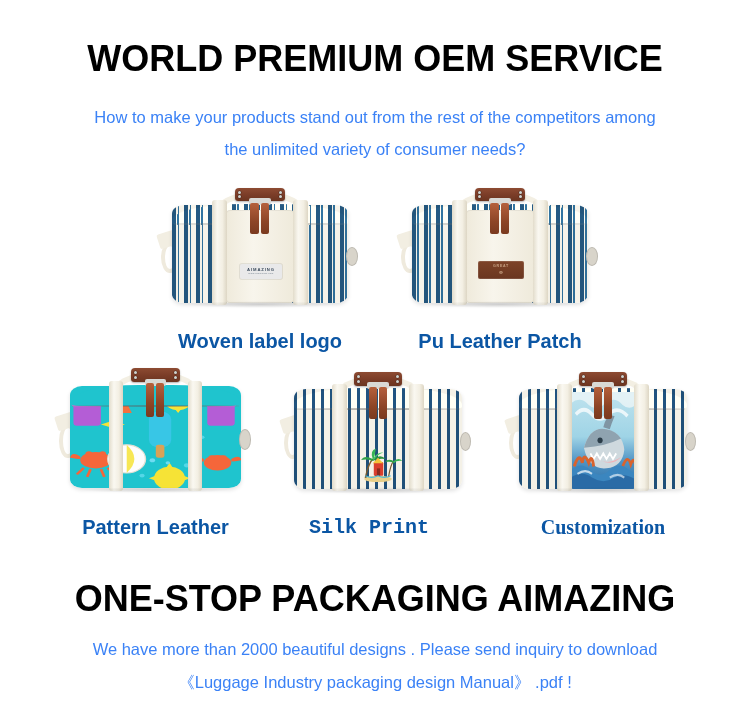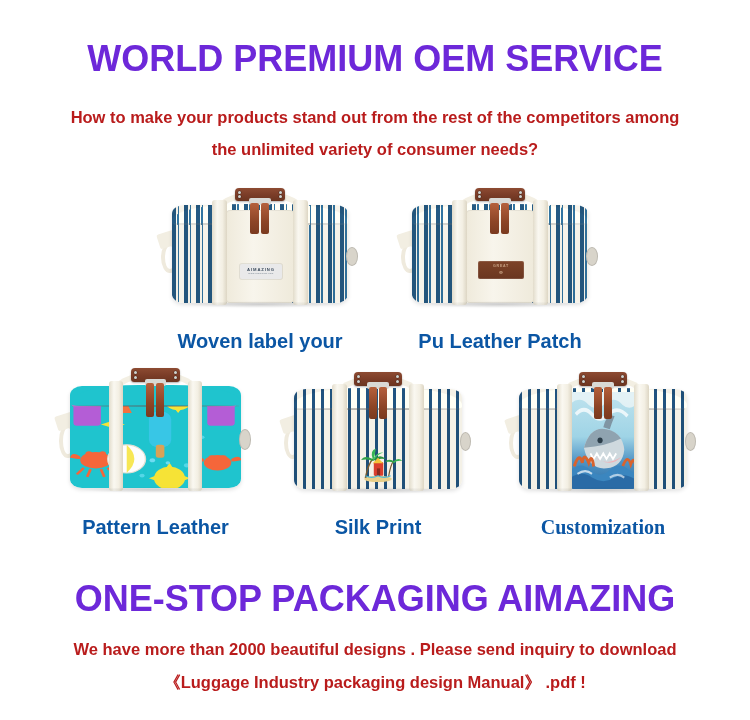--- a/index.html
+++ b/index.html
@@ -8,31 +8,31 @@
     background:#ffffff;
     font-family:"Liberation Sans", sans-serif;
     overflow:hidden;
     position:relative;
   }
   .page{width:750px;height:720px;position:relative;}
 
   
   .headline{
     position:absolute;left:0;width:750px;text-align:center;
-    color:#6d28d9;
+    color:#000000;
     font-weight:bold;
     letter-spacing:0px;
     white-space:nowrap;
   }
   #headline-top{ top:38px; font-size:36px; }
   #headline-bottom{ top:578px; font-size:36px; }
 
   .subline{
     position:absolute;left:0;width:750px;text-align:center;
-    color:#b91c1c;font-weight:bold;font-size:16.5px;white-space:nowrap;
+    color:#3b82f6;font-weight:normal;font-size:16.5px;white-space:nowrap;
   }
   #sub-top-1{ top:108px; }
   #sub-top-2{ top:140px; }
   #sub-bot-1{ top:640px; }
   #sub-bot-2{ top:672px; }
 
   .caption{
     position:absolute;text-align:center;
     color:#0b56a4;font-weight:bold;font-size:20px;white-space:nowrap;
   }
@@ -239,21 +239,21 @@
         <div class="zip-tab b"></div>
       </div>
       <div class="side-clip"></div>
       <div class="woven-label">
         <div class="l1">AIMAZING</div>
         <div class="l2">www.aimazing.com</div>
       </div>
       <div class="base-shadow"></div>
     </div>
   </div>
-  <div class="caption" style="left:160px;top:330px;width:200px;">Woven label your</div>
+  <div class="caption" style="left:160px;top:330px;width:200px;">Woven label logo</div>
 
   <div class="bag" style="left:400px;top:188px;width:200px;height:122px;">
     <div class="bag-inner">
       <div class="d-ring"></div>
       <div class="strap-tail"></div>
       <div class="body-main">
         <div class="stripes"></div>
       </div>
       <div class="lid">
         <div class="stripes"></div>
@@ -419,21 +419,21 @@
       </div>
       <div class="zip-col">
         <div class="zip-head"></div>
         <div class="zip-tab a"></div>
         <div class="zip-tab b"></div>
       </div>
       <div class="side-clip"></div>
       <div class="base-shadow"></div>
     </div>
   </div>
-  <div class="caption" style="left:283px;top:516px;width:190px;">Silk Print</div>
+  <div class="caption" style="left:274px;top:516px;width:190px;font-family:Liberation Mono, monospace;">Silk Print</div>
 
   <div class="bag" style="left:508px;top:372px;width:190px;height:124px;">
     <div class="bag-inner">
       <div class="d-ring"></div>
       <div class="strap-tail"></div>
       <div class="body-main">
         <div class="stripes fine"></div>
       </div>
       <div class="lid">
         <div class="stripes fine"></div>

